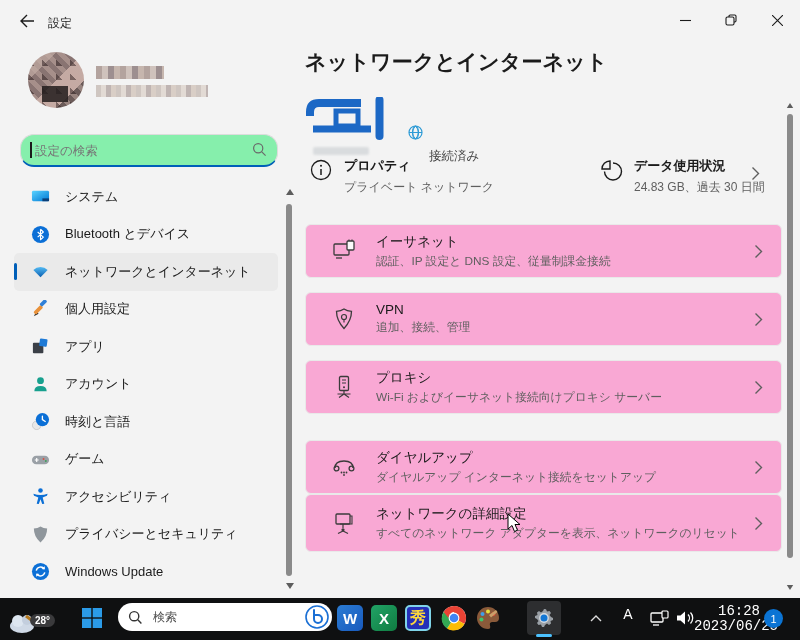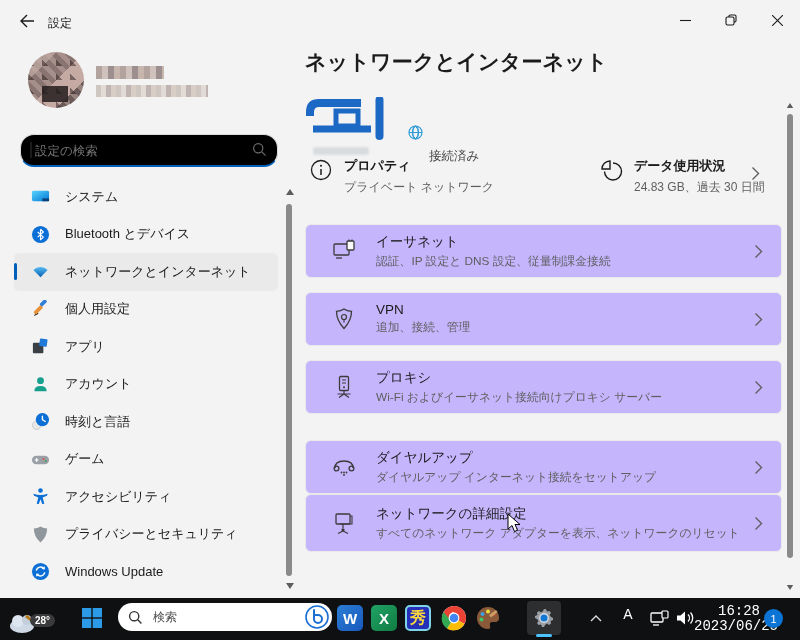--- a/index.html
+++ b/index.html
@@ -25,21 +25,21 @@
       linear-gradient(45deg,rgba(60,40,40,.55) 0 25%,transparent 0 50%,rgba(200,170,160,.5) 0 75%,transparent 0) 0 0/14px 14px,
       linear-gradient(135deg,#b59a93 0 25%,#8d7370 0 50%,#caa9a0 0 75%,#6e5a58 0);
     filter:saturate(.8);
   }
   .avatar::after{content:"";position:absolute;left:14px;top:34px;width:26px;height:16px;background:#241d1c;opacity:.85;}
   .mosaic-name{left:96px;top:66px;width:68px;height:13px;
     background:repeating-linear-gradient(90deg,#b3a39e 0 6px,#cfc2bc 6px 12px,#9d8f90 12px 18px,#c6b6ae 18px 24px);}
   .mosaic-mail{left:96px;top:85px;width:112px;height:12px;
     background:repeating-linear-gradient(90deg,#cfc6c1 0 5px,#e2dad4 5px 10px,#bfb4b2 10px 15px,#d9cec6 15px 20px);}
 
-  .search-box{left:20px;top:134px;width:256px;height:30px;background:#000000;
+  .search-box{left:20px;top:134px;width:256px;height:30px;background:#86efac;
     border:1px solid #dcdcdc;border-bottom:2px solid #005fb8;border-radius:14px;}
   .search-caret{left:9px;top:7px;width:1.5px;height:16px;background:#1b1b1b;}
   .search-ph{left:14px;top:8px;font-size:12.5px;color:#767676;}
   .search-glyph{right:10px;top:7px;}
 
   .nav{left:14px;top:178px;width:264px;}
   .nav-item{position:relative;height:37.5px;display:flex;align-items:center;border-radius:5px;}
   .nav-item.selected{background:#eaeaea;}
   .nav-item.selected::before{content:"";position:absolute;left:0;top:10px;width:3px;height:17px;border-radius:2px;background:#005fb8;}
   .nav-ico{width:19px;height:19px;margin-left:17px;flex:0 0 19px;}
@@ -54,21 +54,21 @@
   .hero-blur{left:313px;top:147px;width:56px;height:8px;background:#9aa3ab;opacity:.28;border-radius:2px;filter:blur(1px);}
   .conn{left:408px;top:100px;display:flex;align-items:center;gap:6px;}
   .conn-txt{font-size:12.5px;color:#3f3f3f;margin-top:48px;}
 
   .quick-left{left:310px;top:157px;display:flex;gap:12px;align-items:flex-start;}
   .quick-right{left:600px;top:157px;display:flex;gap:10px;align-items:flex-start;}
   .q-title{font-size:13px;font-weight:700;color:#1b1b1b;}
   .q-sub{font-size:12px;color:#5f5f5f;margin-top:4px;white-space:nowrap;}
   .q-chev{left:751px;top:166px;}
 
-  .card{left:305px;width:477px;height:54px;background:#c4b5fd;border:1px solid #e9e9e9;border-radius:6px;
+  .card{left:305px;width:477px;height:54px;background:#f9a8d4;border:1px solid #e9e9e9;border-radius:6px;
     display:flex;align-items:center;box-sizing:border-box;}
   .card-ico{margin-left:25px;width:26px;height:26px;flex:0 0 26px;}
   .card-text{margin-left:19px;flex:1;min-width:0;}
   .card-title{font-size:13.5px;color:#1b1b1b;}
   .card-sub{font-size:11.8px;color:#5f5f5f;margin-top:3px;white-space:nowrap;}
   .card-chev{margin-right:18px;}
 
   .main-scroll-up{left:786px;top:102px;}
   .main-thumb{left:787px;top:114px;width:6px;height:444px;background:#8a8a8a;border-radius:3px;}
   .main-scroll-dn{left:786px;top:584px;}

